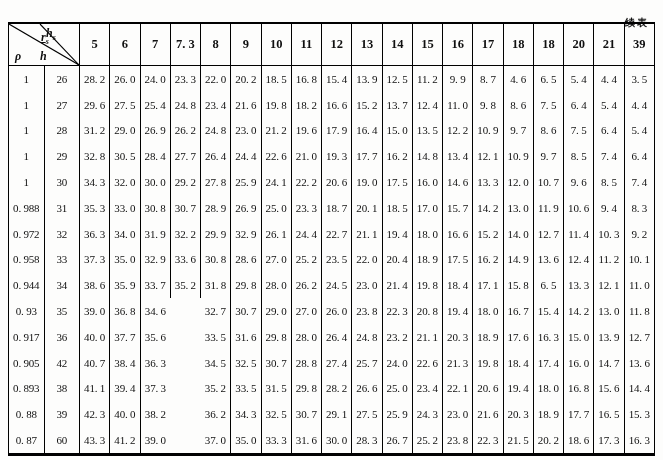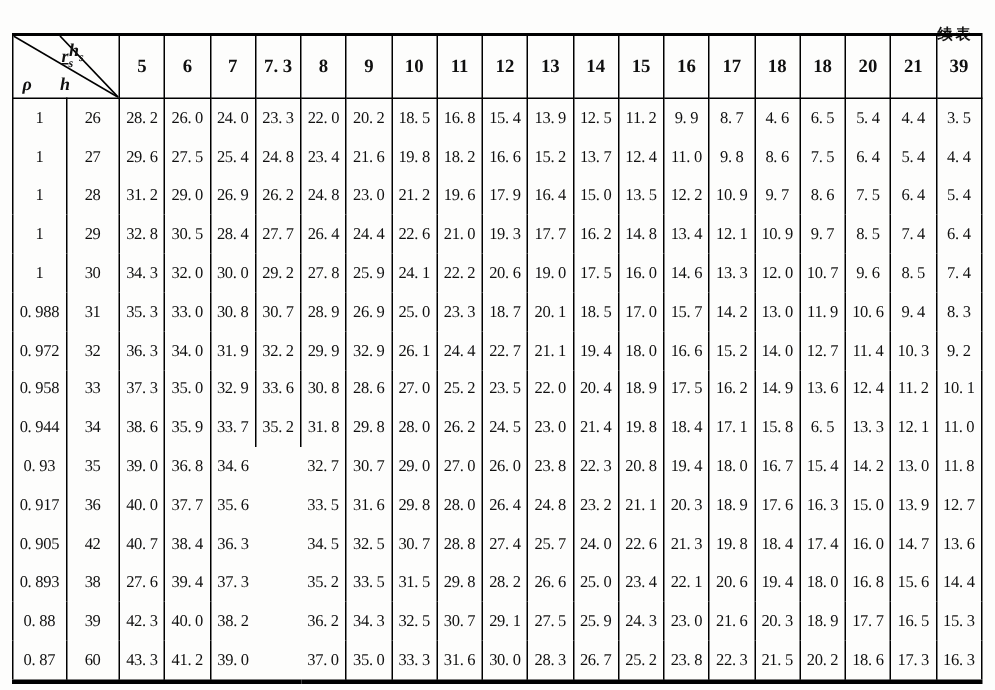--- a/index.html
+++ b/index.html
@@ -360,21 +360,21 @@
           <td>19. 8</td>
           <td>18. 4</td>
           <td>17. 4</td>
           <td>16. 0</td>
           <td>14. 7</td>
           <td>13. 6</td>
         </tr>
         <tr>
           <td>0. 893</td>
           <td>38</td>
-          <td>27. 6</td>
+          <td>41. 1</td>
           <td>39. 4</td>
           <td>37. 3</td>
           <td class="gap"></td>
           <td>35. 2</td>
           <td>33. 5</td>
           <td>31. 5</td>
           <td>29. 8</td>
           <td>28. 2</td>
           <td>26. 6</td>
           <td>25. 0</td>

